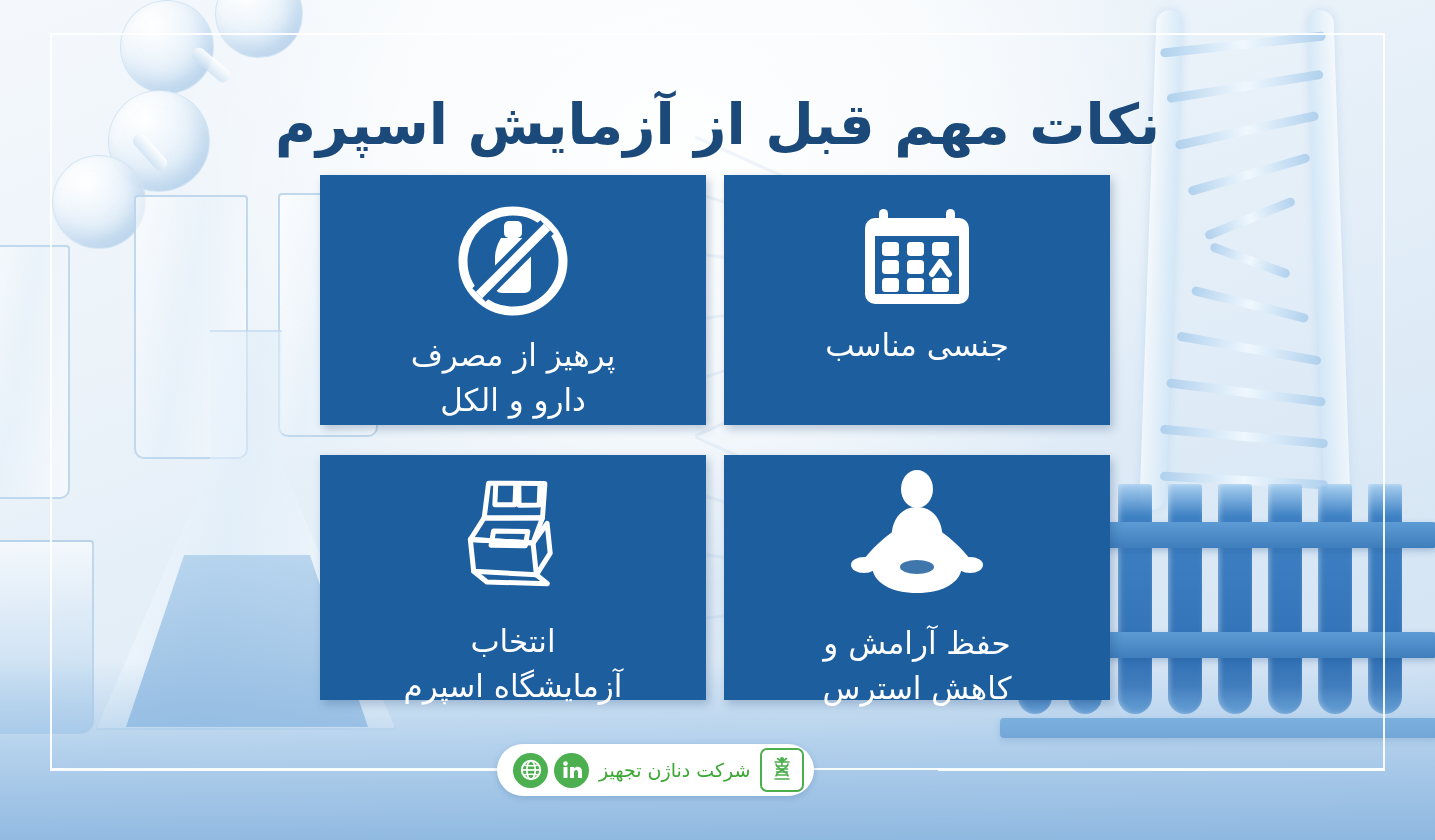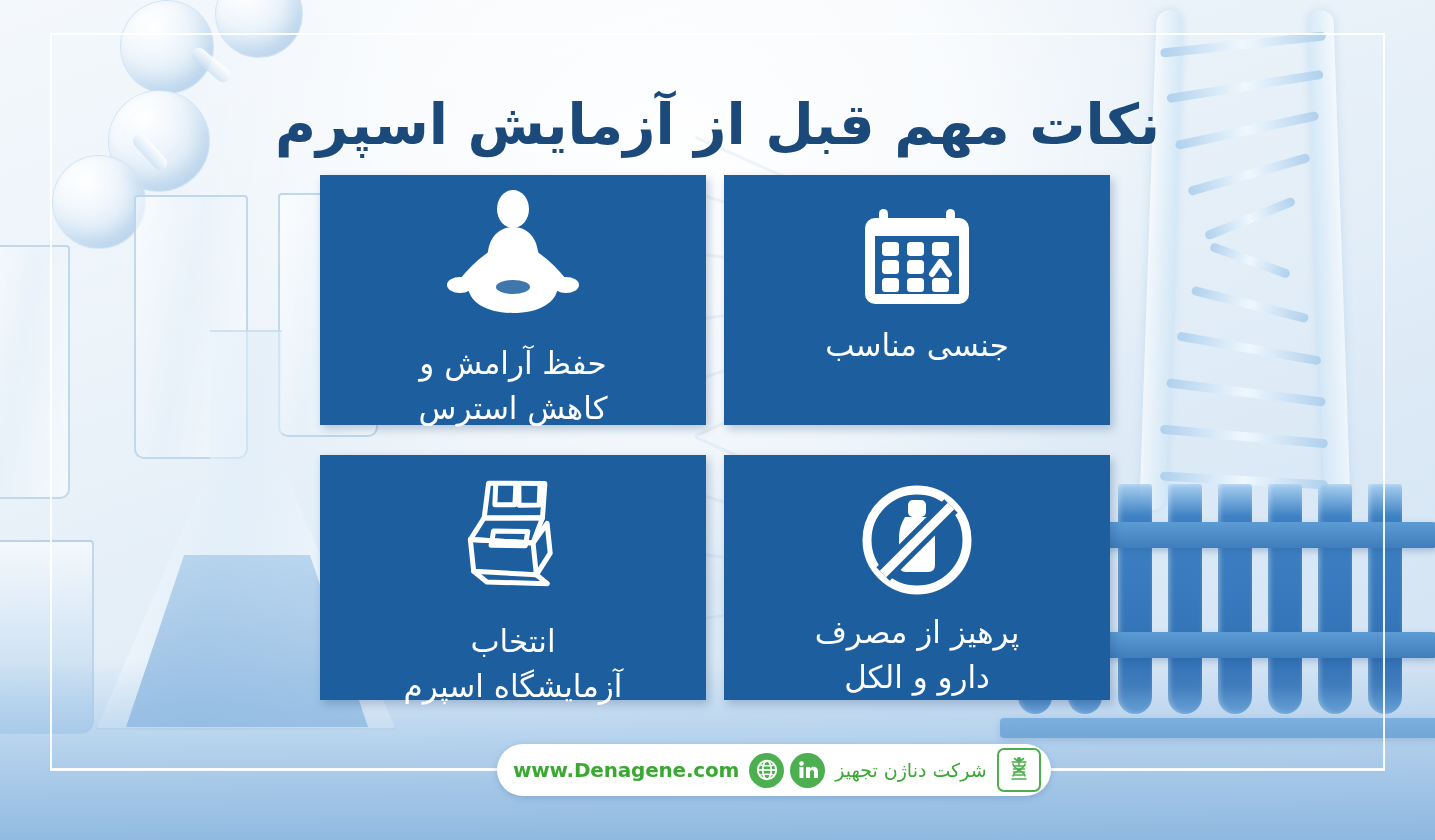--- a/index.html
+++ b/index.html
@@ -265,54 +265,54 @@
           <rect x="46" y="74" width="17" height="14" rx="3.5" fill="#ffffff"></rect>
           <rect x="71" y="74" width="17" height="14" rx="3.5" fill="#ffffff"></rect>
           <path d="M71 70 L79.5 58 L88 70" stroke="#ffffff" stroke-width="6" fill="none" stroke-linecap="round" stroke-linejoin="round"></path>
         </svg>
       </div>
       <div class="card-label">
         <div>جنسی مناسب</div>
       </div>
     </div>
 
+    <div class="card card-2">
+      <div class="card-icon">
+        <svg width="118" height="118" viewBox="0 0 118 118" aria-hidden="true">
+          <circle cx="59" cy="59" r="50" fill="none" stroke="#ffffff" stroke-width="9"></circle>
+          <g>
+            <rect x="50" y="19" width="18" height="17" rx="5" fill="#ffffff"></rect>
+            <path d="M47 36 Q41 46 41 56 L41 84 Q41 91 48 91 L70 91 Q77 91 77 84 L77 56 Q77 46 71 36 Z" fill="#ffffff"></path>
+          </g>
+          <line x1="25" y1="93" x2="93" y2="25" stroke="#1d5e9e" stroke-width="19"></line>
+          <line x1="25" y1="93" x2="93" y2="25" stroke="#ffffff" stroke-width="9"></line>
+        </svg>
+      </div>
+      <div class="card-label">
+        <div>پرهیز از مصرف</div>
+        <div>دارو و الکل</div>
+      </div>
+    </div>
+
     <div class="card card-3">
       <div class="card-icon">
         <svg width="150" height="132" viewBox="0 0 150 132" aria-hidden="true">
           <ellipse cx="75" cy="20" rx="16" ry="19" fill="#ffffff"></ellipse>
           <path d="M75 38 C61 38 52 48 50 62 C48 74 46 82 42 90 C55 96 66 98 75 98 C84 98 95 96 108 90 C104 82 102 74 100 62 C98 48 89 38 75 38 Z" fill="#ffffff"></path>
           <path d="M52 62 C40 70 30 80 22 90 C18 95 21 100 27 99 C38 97 47 92 55 86 Z" fill="#ffffff"></path>
           <path d="M98 62 C110 70 120 80 128 90 C132 95 129 100 123 99 C112 97 103 92 95 86 Z" fill="#ffffff"></path>
           <ellipse cx="22" cy="96" rx="13" ry="8" fill="#ffffff"></ellipse>
           <ellipse cx="128" cy="96" rx="13" ry="8" fill="#ffffff"></ellipse>
           <path d="M30 96 C30 114 50 124 75 124 C100 124 120 114 120 96 C120 90 112 86 104 88 C94 91 86 93 75 93 C64 93 56 91 46 88 C38 86 30 90 30 96 Z" fill="#ffffff"></path>
           <ellipse cx="75" cy="98" rx="17" ry="7" fill="#1d5e9e" opacity=".85"></ellipse>
         </svg>
       </div>
       <div class="card-label">
         <div>حفظ آرامش و</div>
         <div>کاهش استرس</div>
-      </div>
-    </div>
-
-    <div class="card card-2">
-      <div class="card-icon">
-        <svg width="118" height="118" viewBox="0 0 118 118" aria-hidden="true">
-          <circle cx="59" cy="59" r="50" fill="none" stroke="#ffffff" stroke-width="9"></circle>
-          <g>
-            <rect x="50" y="19" width="18" height="17" rx="5" fill="#ffffff"></rect>
-            <path d="M47 36 Q41 46 41 56 L41 84 Q41 91 48 91 L70 91 Q77 91 77 84 L77 56 Q77 46 71 36 Z" fill="#ffffff"></path>
-          </g>
-          <line x1="25" y1="93" x2="93" y2="25" stroke="#1d5e9e" stroke-width="19"></line>
-          <line x1="25" y1="93" x2="93" y2="25" stroke="#ffffff" stroke-width="9"></line>
-        </svg>
-      </div>
-      <div class="card-label">
-        <div>پرهیز از مصرف</div>
-        <div>دارو و الکل</div>
       </div>
     </div>
 
     <div class="card card-4">
       <div class="card-icon">
         <svg width="134" height="130" viewBox="0 0 134 130" aria-hidden="true" style="transform:rotate(-6deg);">
           <g fill="none" stroke="#ffffff" stroke-width="5" stroke-linejoin="round" stroke-linecap="round">
 
             <path d="M40 46 L48 12 L104 18 L98 52 Z"></path>
             <path d="M55 14 L52 34 L72 36 L75 16"></path>
@@ -369,16 +369,15 @@
         <svg width="24" height="24" viewBox="0 0 24 24" aria-hidden="true">
           <circle cx="12" cy="12" r="9.2" fill="none" stroke="#ffffff" stroke-width="1.9"></circle>
           <ellipse cx="12" cy="12" rx="4.2" ry="9.2" fill="none" stroke="#ffffff" stroke-width="1.7"></ellipse>
           <line x1="2.8" y1="12" x2="21.2" y2="12" stroke="#ffffff" stroke-width="1.7"></line>
           <path d="M4.6 6.6 C7 8.1 17 8.1 19.4 6.6" fill="none" stroke="#ffffff" stroke-width="1.5"></path>
           <path d="M4.6 17.4 C7 15.9 17 15.9 19.4 17.4" fill="none" stroke="#ffffff" stroke-width="1.5"></path>
         </svg>
       </a>
     </div>
 
-    <div class="site-url">www.Denagene.com</div>
   </div>
 
 </div>
 
 </body></html>

